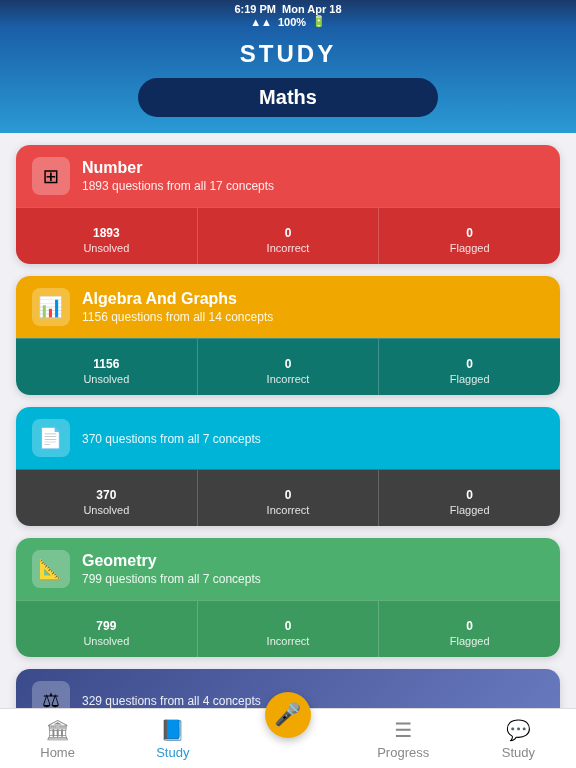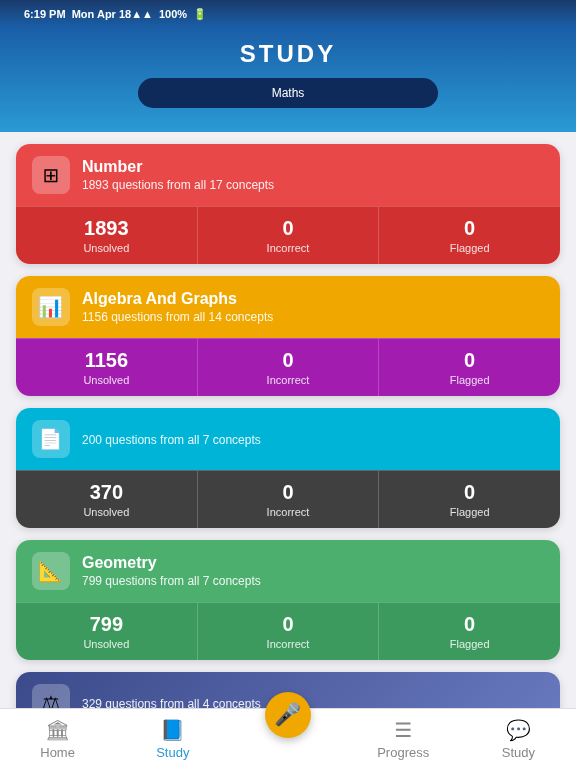--- a/index.html
+++ b/index.html
@@ -11,25 +11,26 @@
       overflow: hidden;
       position: relative;
     }
 
     
     .status-bar {
       background: linear-gradient(180deg, #1a3a6b 0%, #1a5fa8 100%);
       height: 28px;
       display: flex;
       align-items: center;
-      justify-content: flex-start;
+      justify-content: flex-end;
       padding: 0 24px;
       color: white;
       font-size: 11px;
       font-weight: 600;
+      flex-direction: column;
     }
     .status-right {
       display: flex;
       align-items: center;
       gap: 6px;
       font-size: 11px;
     }
 
     
     .header {
@@ -37,29 +38,29 @@
       padding: 12px 0 16px;
       text-align: center;
     }
     .header-title {
       color: white;
       font-size: 24px;
       font-weight: 700;
       letter-spacing: 3px;
     }
     .subject-pill {
-      margin: 10px auto 8px;
+      margin: 10px auto 0;
       width: 300px;
       background: #0d2a5a;
       border-radius: 20px;
       padding: 8px 20px;
       text-align: center;
       color: white;
-      font-size: 12px;
-      font-weight: 400;
+      font-size: 20px;
+      font-weight: 700;
     }
 
     
     .content {
       height: calc(768px - 28px - 90px - 60px);
       overflow-y: auto;
       padding: 12px 16px;
       background: #f0f0f5;
     }
 
@@ -108,37 +109,38 @@
     }
     .stat-item {
       flex: 1;
       text-align: center;
       padding: 10px 8px;
       border-right: 1px solid rgba(255,255,255,0.2);
     }
     .stat-item:last-child { border-right: none; }
     .stat-value {
       color: white;
-      font-size: 20px;
+      font-size: 12px;
       font-weight: 700;
       display: block;
+      margin-top: 8px;
     }
     .stat-label {
       color: rgba(255,255,255,0.85);
       font-size: 11px;
       margin-top: 2px;
       display: block;
     }
 
     
     .card-number .card-header { background: #e84848; }
     .card-number .card-stats { background: #d03030; }
 
     .card-algebra .card-header { background: #f0a800; }
-    .card-algebra .card-stats { background: #a21caf; }
+    .card-algebra .card-stats { background: #0f766e; }
 
     .card-coordinate .card-header { background: #00b4d8; }
     .card-coordinate .card-stats { background: #404040; }
 
     .card-geometry .card-header { background: #4caf6e; }
     .card-geometry .card-stats { background: #3d9a5e; }
 
     .card-mensuration .card-header { background: linear-gradient(135deg, #3a4a8a, #6a7abf); }
 
     
@@ -264,21 +266,21 @@
       <span class="stat-value">0</span>
       <span class="stat-label">Flagged</span>
     </div>
 
     </div>
   </div>
     <div class="card card-coordinate">
     <div class="card-header">
       <div class="card-icon">📄</div>
       <div class="card-text">
-        <div class="card-subtitle">200 questions from all 7 concepts</div>
+        <div class="card-subtitle">370 questions from all 7 concepts</div>
       </div>
     </div>
     <div class="card-stats">
 
     <div class="stat-item">
       <span class="stat-value">370</span>
       <span class="stat-label">Unsolved</span>
     </div>
 
     <div class="stat-item">

